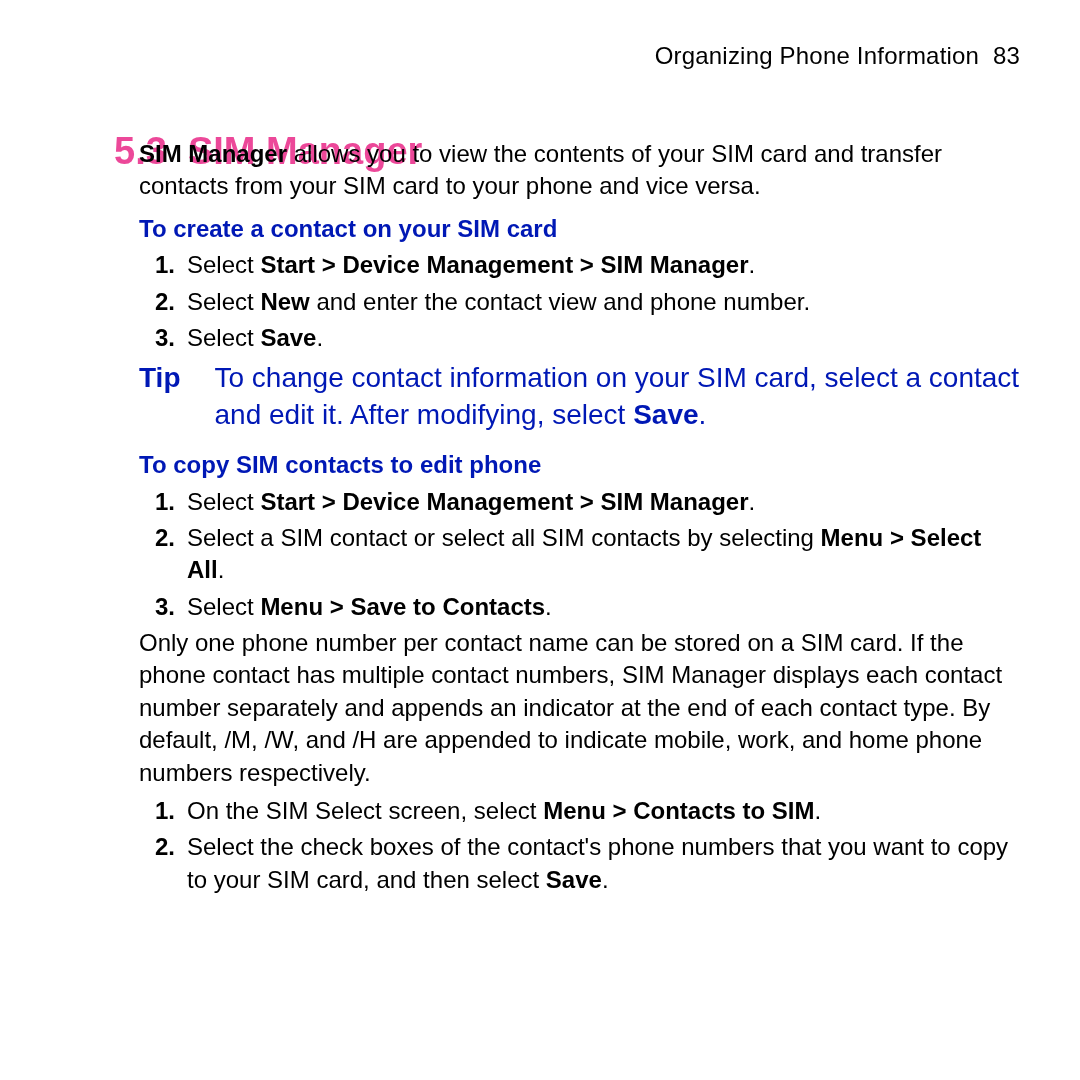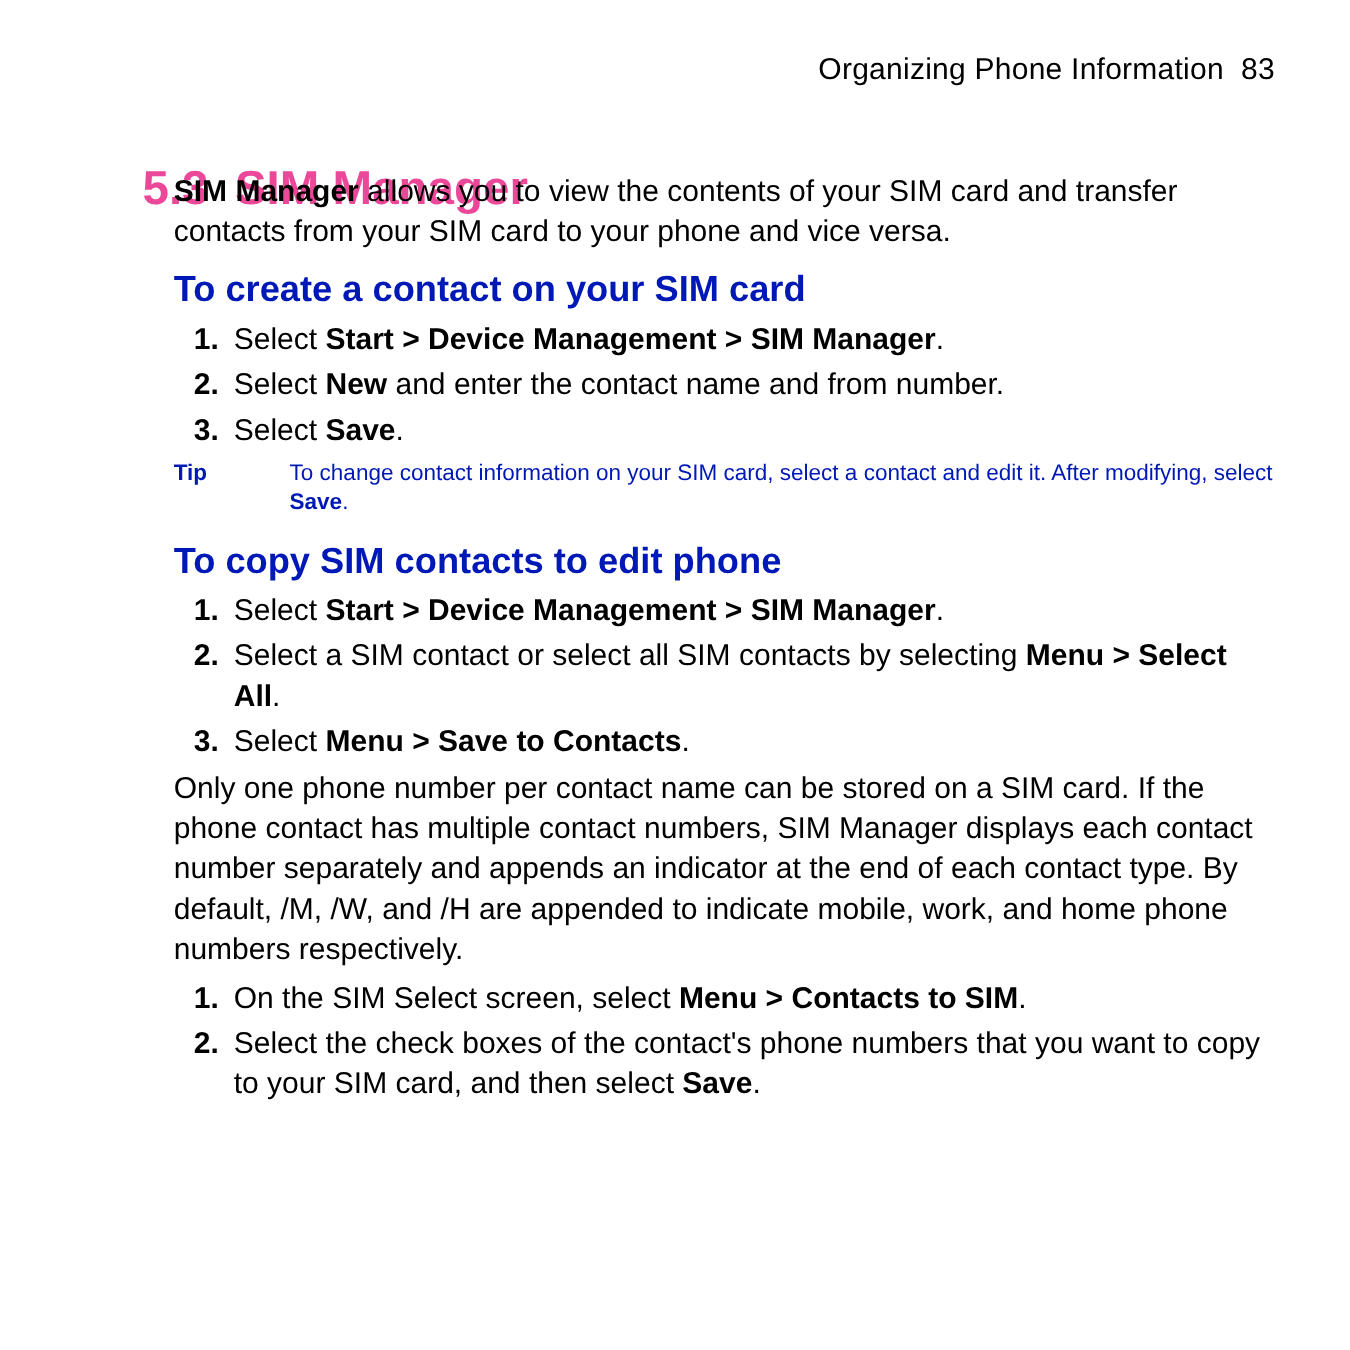--- a/index.html
+++ b/index.html
@@ -39,21 +39,21 @@
     top: 138px;
     left: 139px;
     right: 60px;
     font-size: 24px;
     line-height: 1.35;
   }
   .intro { margin-bottom: 10px; }
   .subheading {
     color: #0018b5;
     font-weight: 700;
-    font-size: 29px;
+    font-size: 24px;
     margin-top: 8px;
     margin-bottom: 2px;
   }
   ol.steps {
     margin: 0 0 4px 0;
     padding-left: 48px;
     counter-reset: step;
     list-style: none;
   }
   ol.steps > li {
@@ -62,24 +62,24 @@
     margin: 4px 0;
   }
   ol.steps > li::before {
     content: counter(step) ".";
     position: absolute;
     left: -32px;
     font-weight: 700;
   }
   .tip-row {
     display: flex;
-    gap: 66px;
+    gap: 34px;
     margin: 6px 0 16px 0;
     color: #0018b5;
-    font-size: 18px;
+    font-size: 28px;
     line-height: 1.3;
   }
   .tip-label { font-weight: 700; flex: 0 0 auto; }
   .tip-text { flex: 1 1 auto; }
   .tip-text b { color: #0018b5; }
   .para { margin: 2px 0 6px 0; }
   b { font-weight: 700; }
 </style>
 </head>
 <body>
@@ -99,21 +99,21 @@
     <div class="intro">
       <b>SIM Manager</b><span> allows you to view the contents of your SIM card and transfer contacts from your SIM card to your phone and vice versa.</span>
     </div>
 
     <div class="subheading">To create a contact on your SIM card</div>
     <ol class="steps">
       <li>
         <span>Select </span><b>Start &gt; Device Management &gt; SIM Manager</b><span>.</span>
       </li>
       <li>
-        <span>Select </span><b>New</b><span> and enter the contact name and from number.</span>
+        <span>Select </span><b>New</b><span> and enter the contact view and phone number.</span>
       </li>
       <li>
         <span>Select </span><b>Save</b><span>.</span>
       </li>
     </ol>
     <div class="tip-row">
       <div class="tip-label">Tip</div>
       <div class="tip-text">
         <span>To change contact information on your SIM card, select a contact and edit it. After modifying, select </span><b>Save</b><span>.</span>
       </div>

